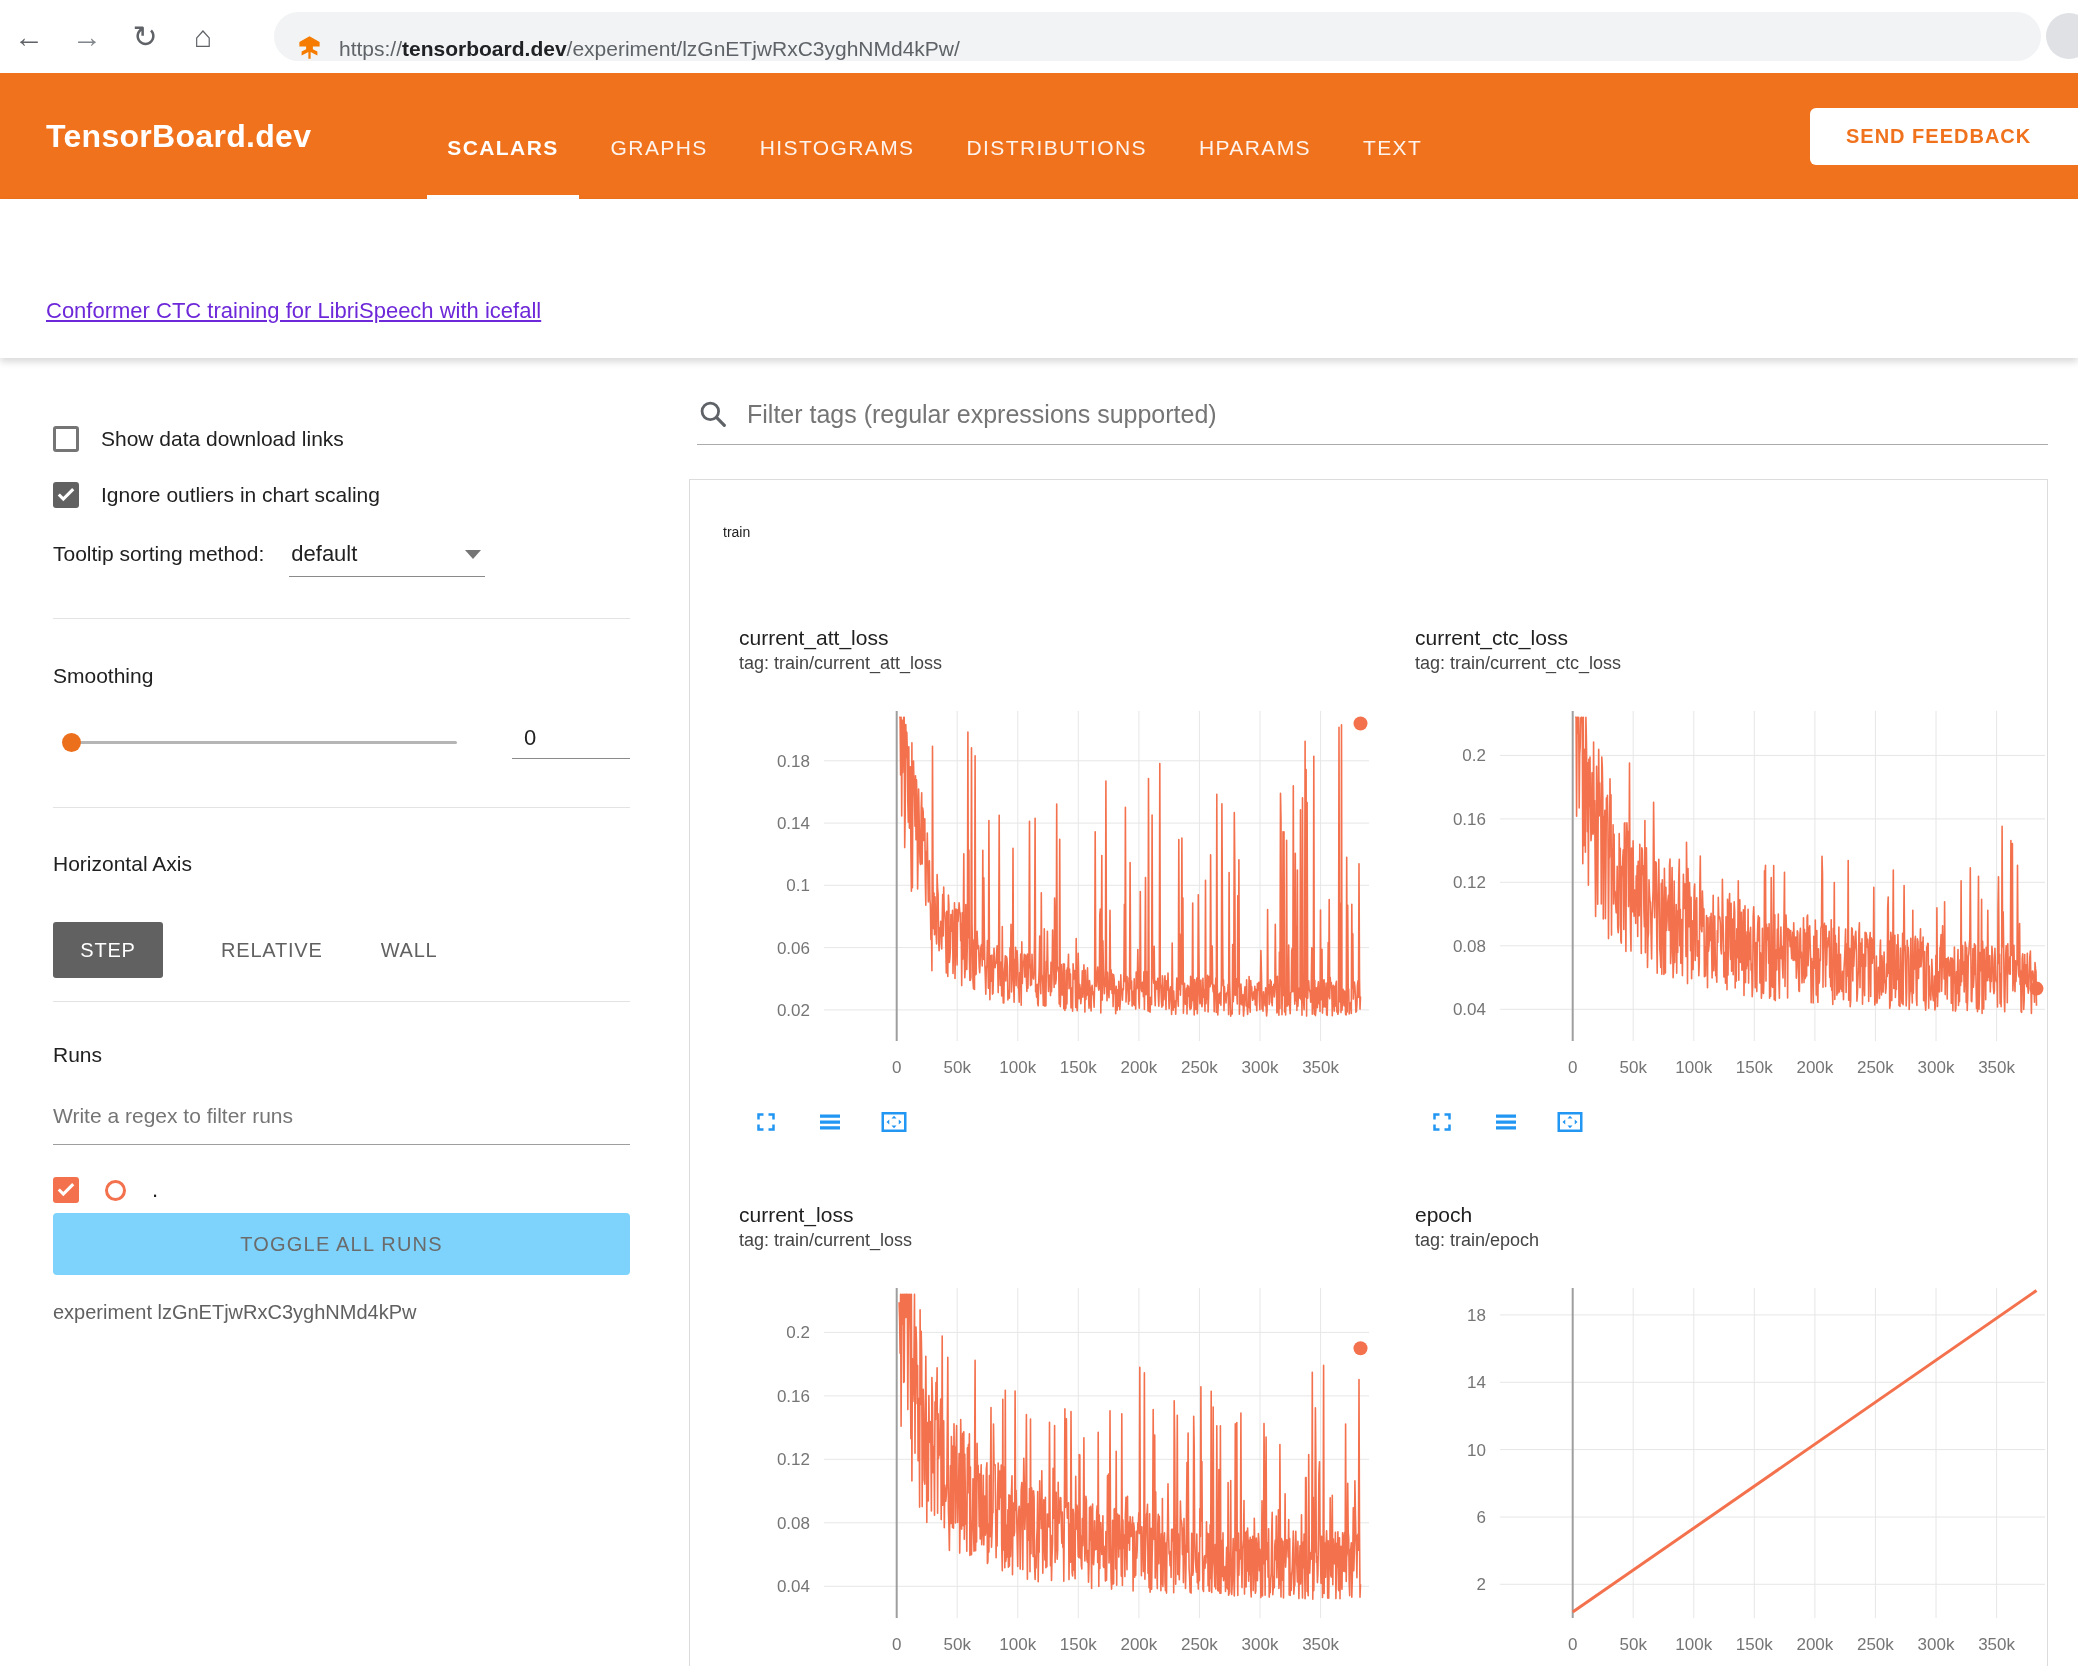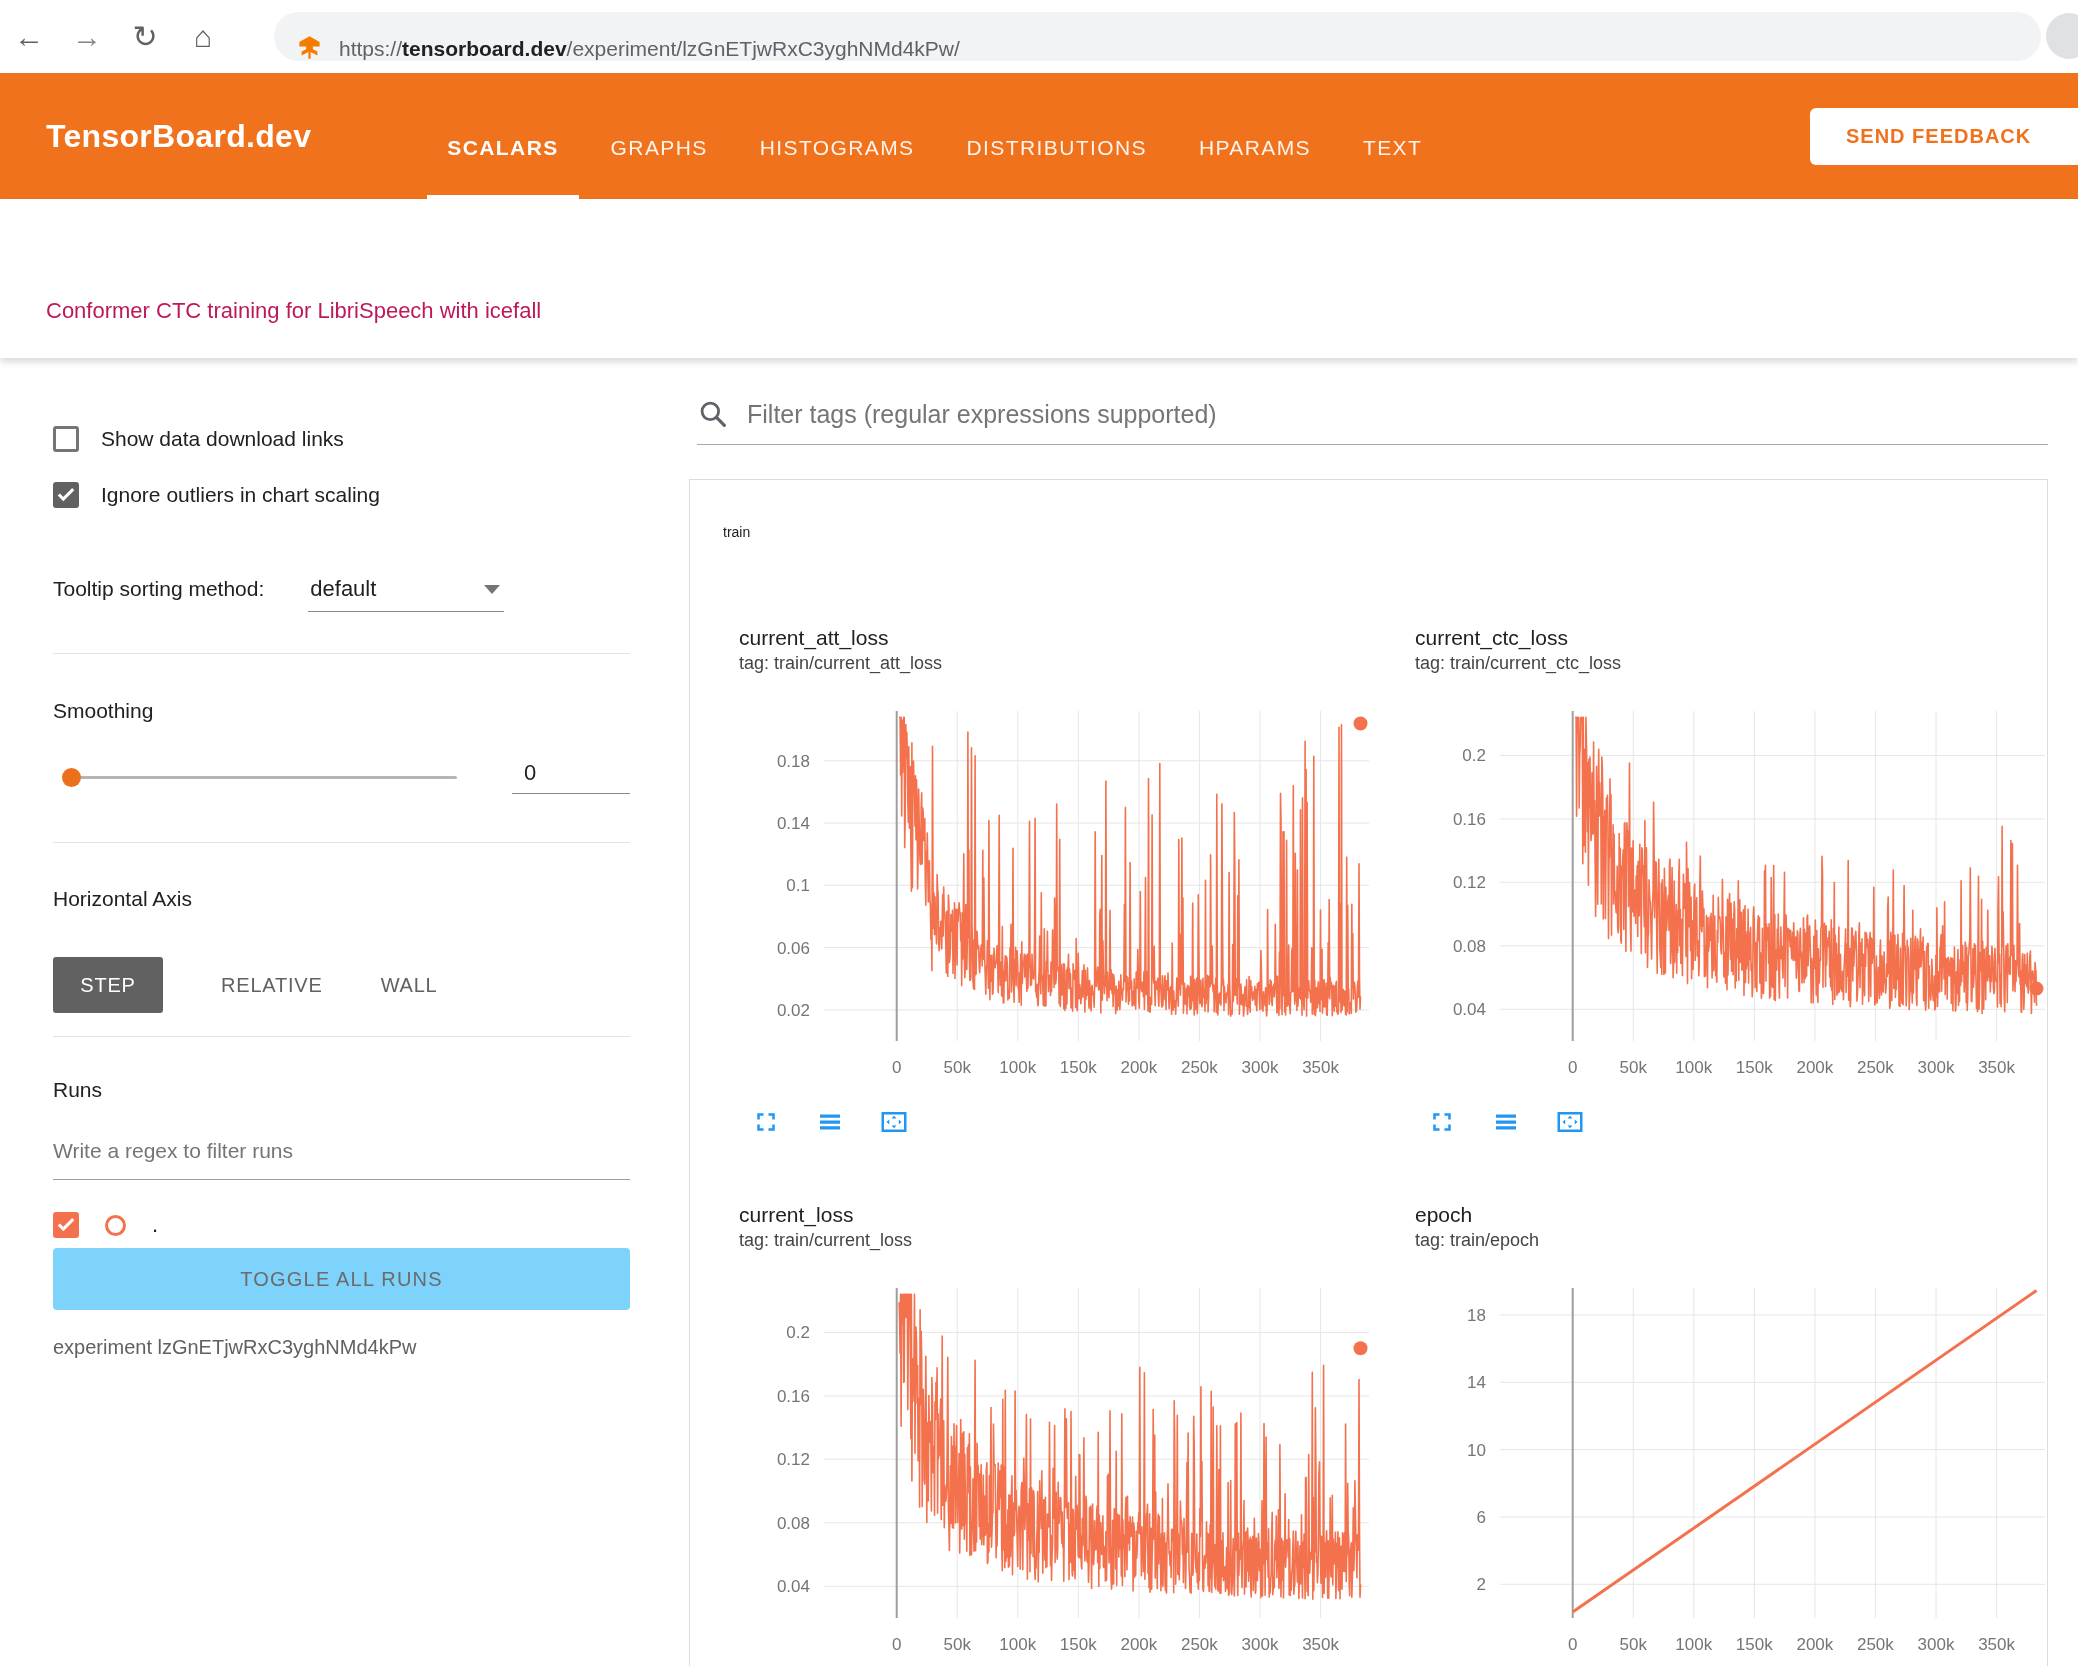--- a/index.html
+++ b/index.html
@@ -23,36 +23,36 @@
   .tbnav{display:flex;margin-left:110px;height:100%;align-items:stretch;}
   .nav-item{padding:0 26px;display:flex;align-items:center;font-size:21px;letter-spacing:1.4px;
     position:relative;color:rgba(255,255,255,.92);cursor:pointer;margin-top:24px;}
   .nav-item.active{color:#fff;font-weight:700;}
   .nav-item.active::after{content:"";position:absolute;left:6px;right:6px;bottom:0;height:4px;background:#fff;}
   .feedback{position:absolute;left:1810px;top:35px;width:300px;height:57px;background:#fff;border-radius:6px;
     color:#f0721c;font-size:20px;font-weight:700;letter-spacing:1px;display:flex;align-items:center;padding-left:36px;}
 
   
   .expbar{height:159px;background:#fff;box-shadow:0 4px 7px rgba(0,0,0,.15);position:relative;z-index:5;
-    display:flex;align-items:flex-end;padding:16px 0 34px 46px;font-size:22px;color:#be185d;}
+    display:flex;align-items:flex-end;padding:16px 0 34px 46px;font-size:22px;color:#6d28d9;text-decoration:underline;}
 
   
   .content{display:flex;height:1308px;background:#fff;}
   .sidebar{width:689px;flex-shrink:0;padding:66px 59px 0 53px;}
   .main{flex:1;min-width:0;padding-right:30px;}
 
   
   .row{display:flex;align-items:center;gap:22px;font-size:21px;color:#212121;height:30px;}
   .row+.row{margin-top:26px;}
   .chk{width:26px;height:26px;border-radius:3px;flex-shrink:0;position:relative;cursor:pointer;}
   .chk.un{border:3px solid #757575;background:#fff;}
   .chk.dark{background:#616161;}
   .chk.orange{background:#f4714d;}
   .chk svg{display:block;margin:5px auto 0;}
-  .tooltip-row{display:flex;align-items:baseline;gap:44px;margin-top:66px;font-size:21px;color:#212121;height:46px;}
+  .tooltip-row{display:flex;align-items:baseline;gap:25px;margin-top:31px;font-size:21px;color:#212121;height:46px;}
   .select{width:196px;border-bottom:1px solid #8a8a8a;font-size:22px;padding:0 4px 9px 2px;
     display:flex;justify-content:space-between;align-items:center;cursor:pointer;}
   .caret{width:0;height:0;border-left:8px solid transparent;border-right:8px solid transparent;
     border-top:9px solid #757575;}
   .hr{height:1px;background:#e3e3e3;}
   .sec-label{font-size:21px;color:#212121;height:25px;}
   .slider-row{display:flex;align-items:center;margin-top:43px;height:20px;}
   .track{position:relative;height:3px;background:#b5b5b5;width:392px;margin-left:12px;border-radius:2px;}
   .thumb{position:absolute;left:-3px;top:-8px;width:19px;height:19px;border-radius:50%;background:#ec6f1c;cursor:pointer;}
   .sval{margin-left:auto;width:118px;border-bottom:1px solid #8a8a8a;font-size:22px;color:#212121;padding:0 0 7px 12px;}

